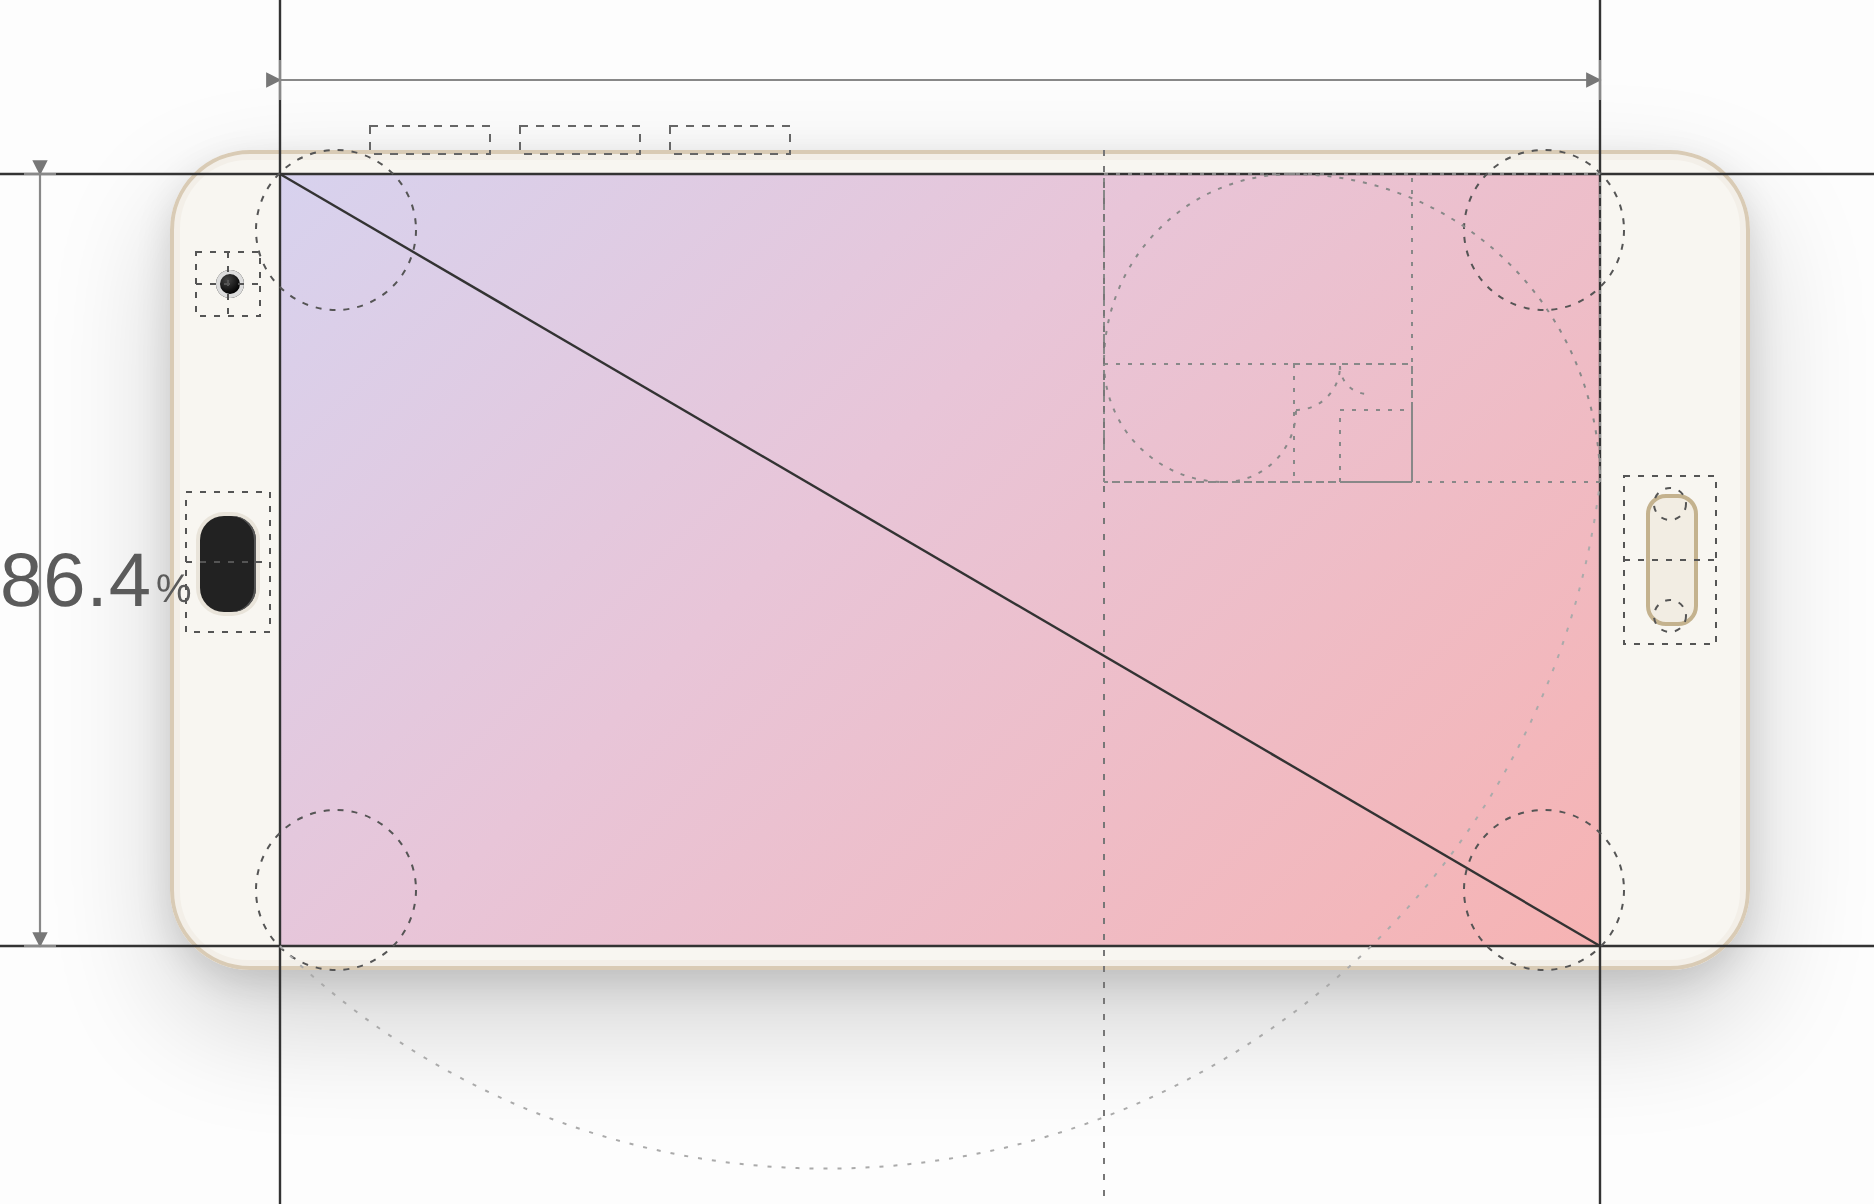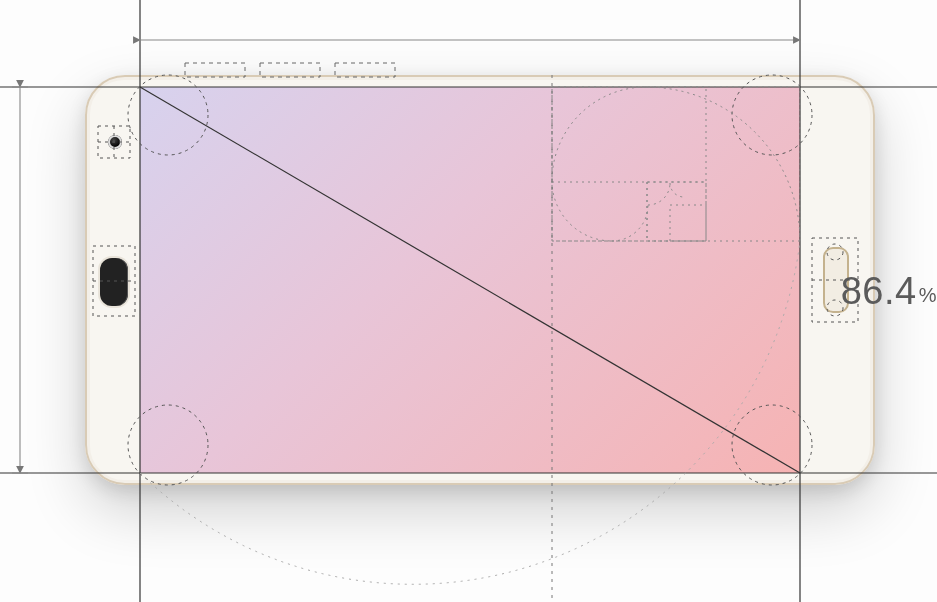--- a/index.html
+++ b/index.html
@@ -91,21 +91,21 @@
     border-radius: 10px;
     background: #f2ede3;
     box-sizing: border-box;
   }
   
   .ratio {
     position: absolute;
     left: 0;
     right: 0;
     top: 270px;
-    text-align: right;
+    text-align: left;
     font-size: 38px;
     font-weight: 300;
     color: #5b5b5b;
     letter-spacing: .5px;
   }
   .ratio .pct {
     font-size: 20px;
     margin-left: 2px;
     position: relative;
     top: -2px;

